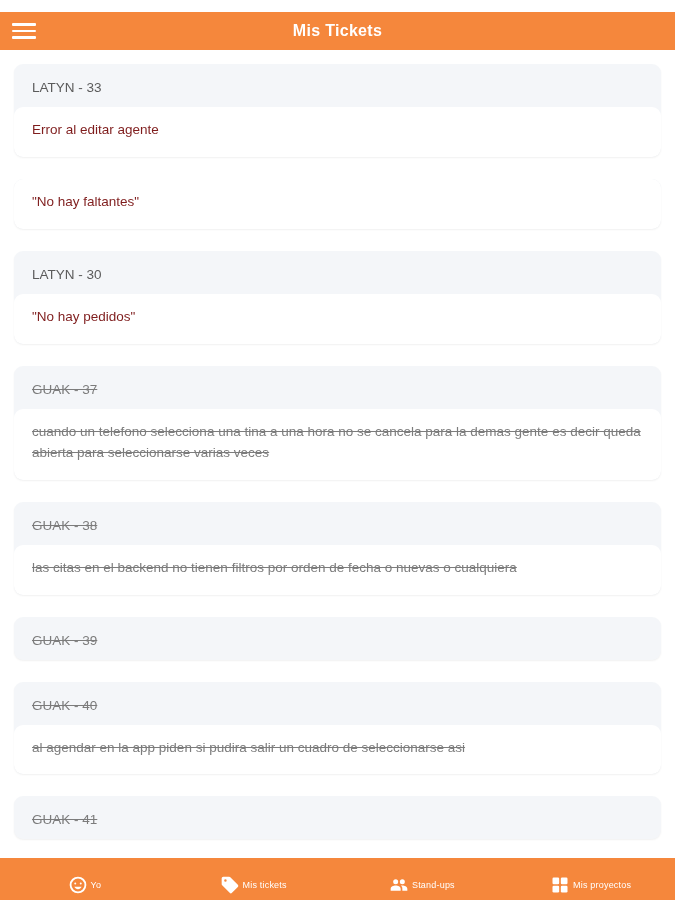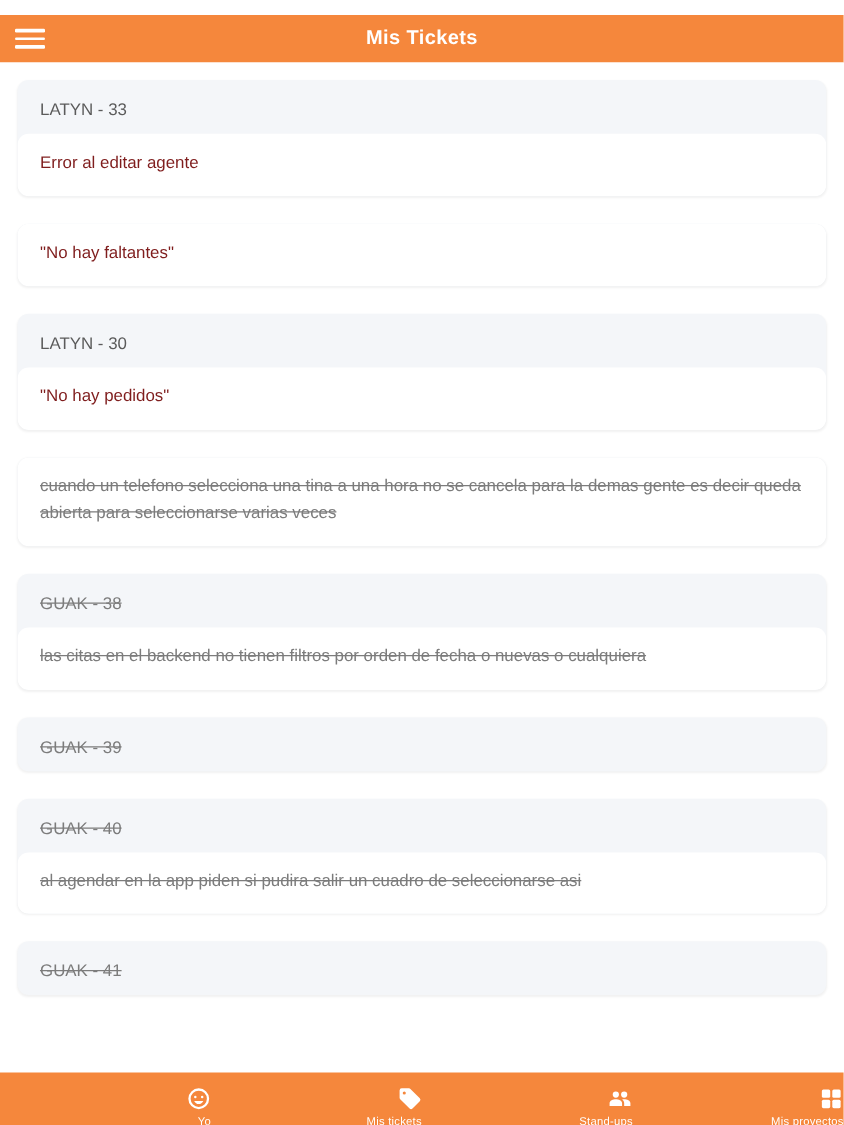--- a/index.html
+++ b/index.html
@@ -89,22 +89,22 @@
     background: #f5873c;
     display: flex;
     align-items: center;
     justify-content: space-around;
     position: absolute;
     left: 0; right: 0; bottom: 0;
   }
   .navitem {
     flex: 1 1 0;
     display: flex;
-    flex-direction: column;
-    align-items: flex-end;
+    flex-direction: row;
+    align-items: center;
     justify-content: center;
     gap: 3px;
     cursor: pointer;
     color: #ffffff;
   }
   .navitem .nav-label {
     font-size: 9px;
     color: #ffffff;
     letter-spacing: 0.2px;
   }
@@ -135,20 +135,21 @@
     <div class="card">
       <div class="card-body">"No hay faltantes"</div>
     </div>
 
     <div class="card">
       <div class="card-header">LATYN - 30</div>
       <div class="card-body">"No hay pedidos"</div>
     </div>
 
     <div class="card done">
+      <div class="card-header">GUAK - 37</div>
       <div class="card-body">cuando un telefono selecciona una tina a una hora no se cancela para la demas gente es decir queda abierta para seleccionarse varias veces</div>
     </div>
 
     <div class="card done">
       <div class="card-header">GUAK - 38</div>
       <div class="card-body">las citas en el backend no tienen filtros por orden de fecha o nuevas o cualquiera</div>
     </div>
 
     <div class="card done">
       <div class="card-header">GUAK - 39</div>

